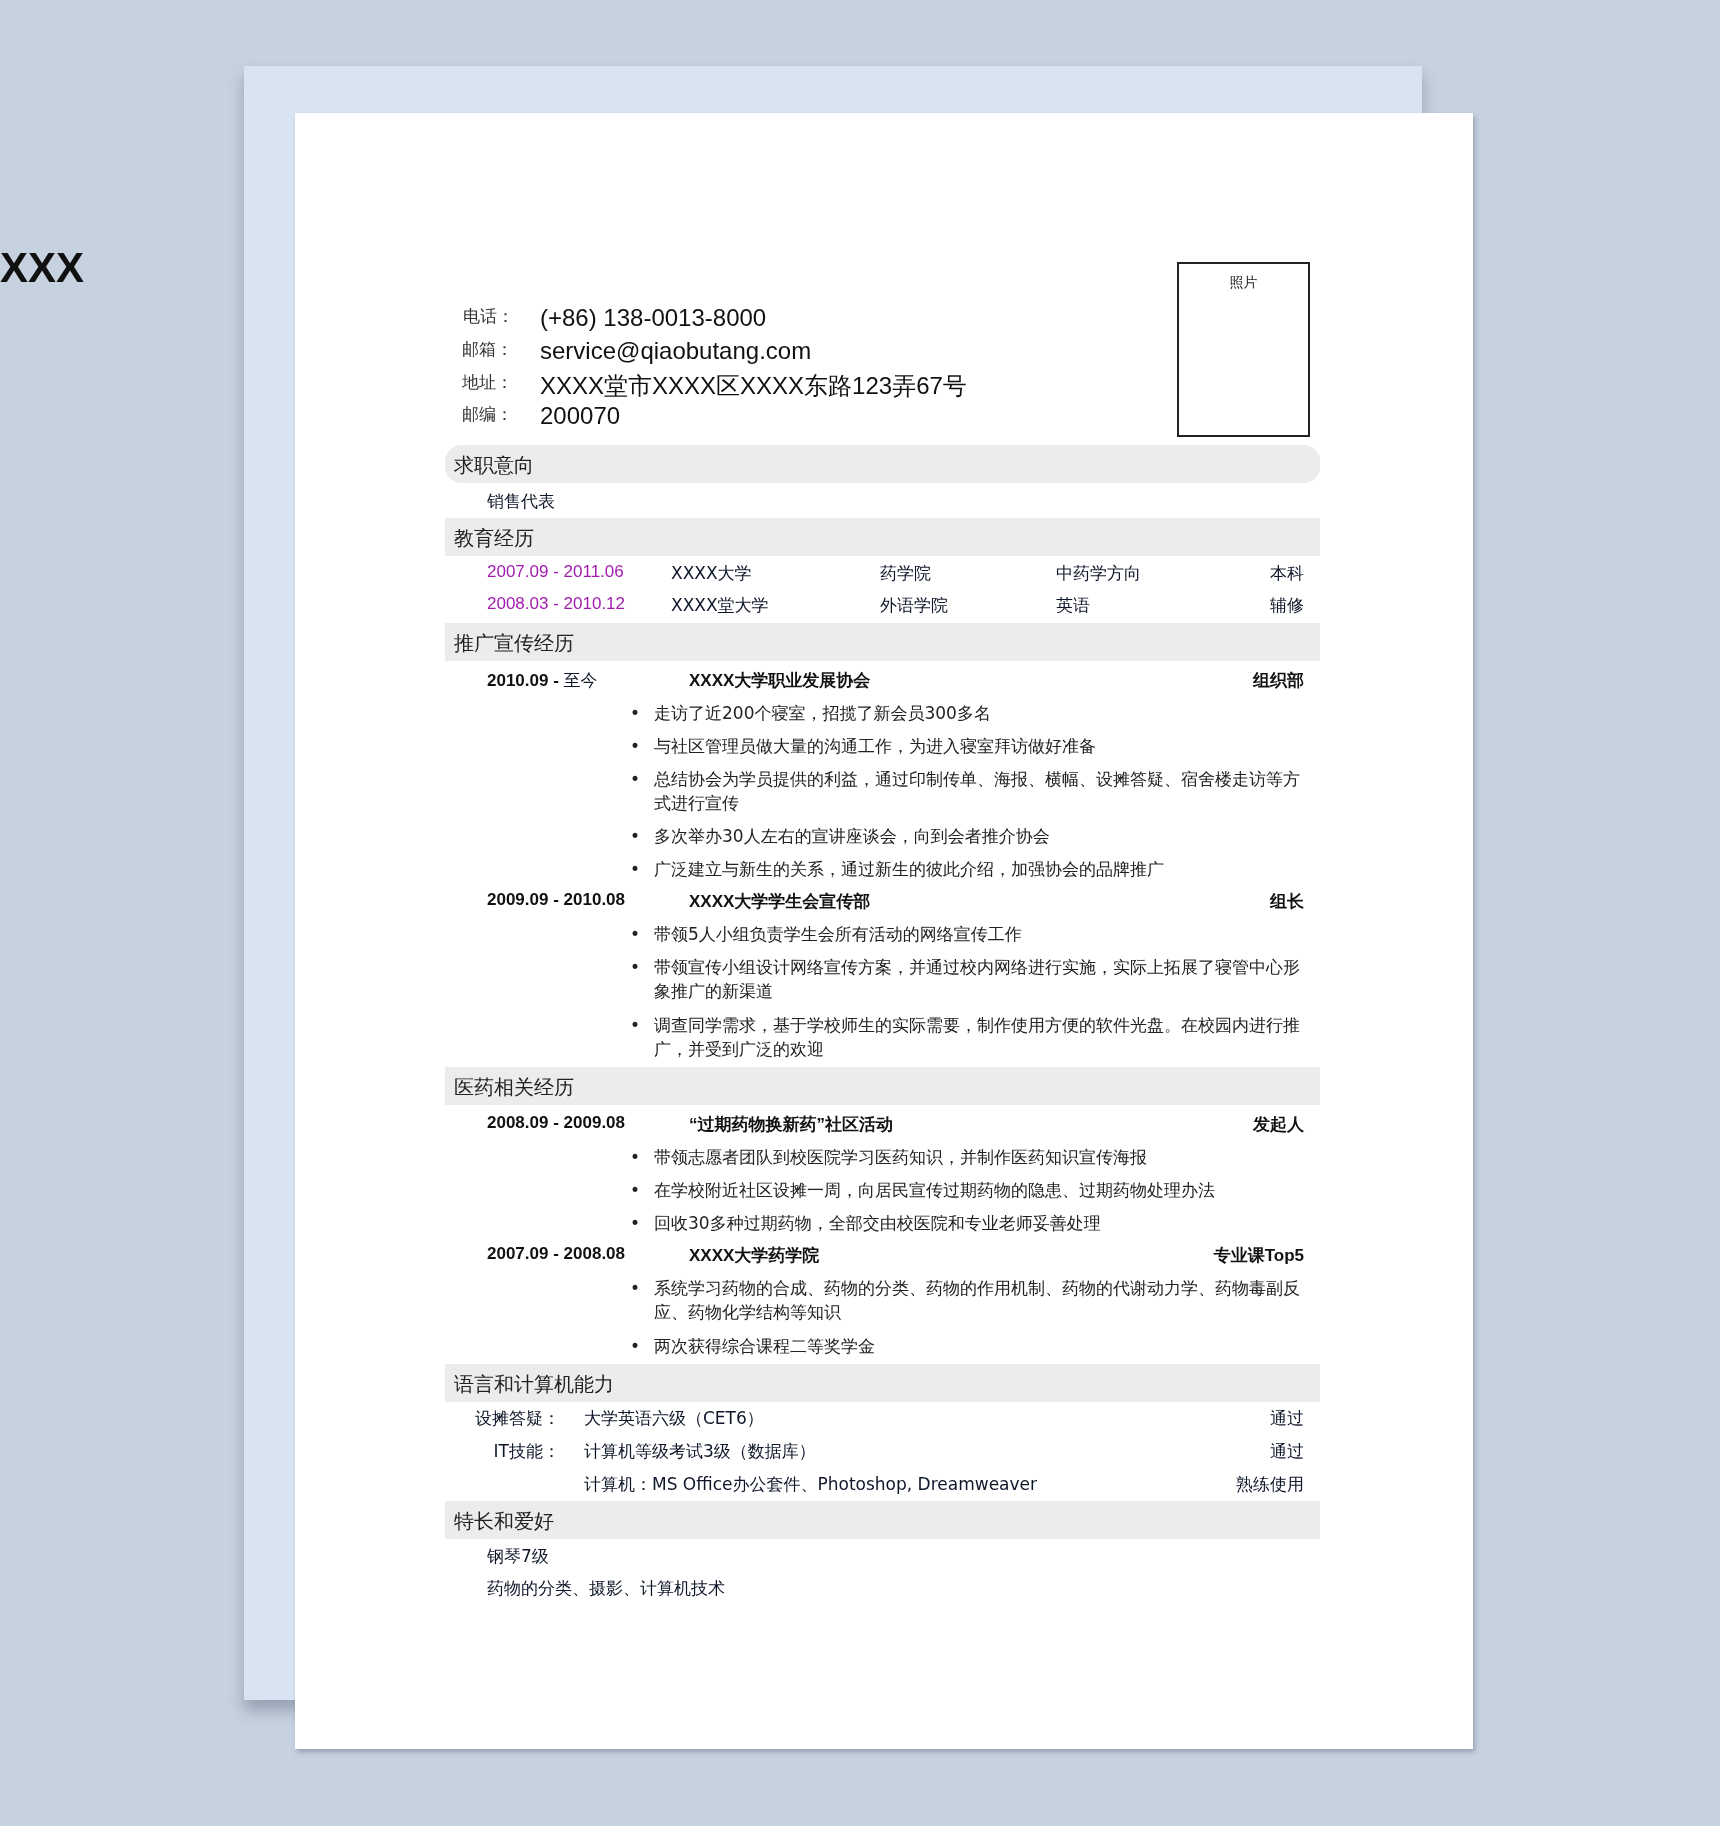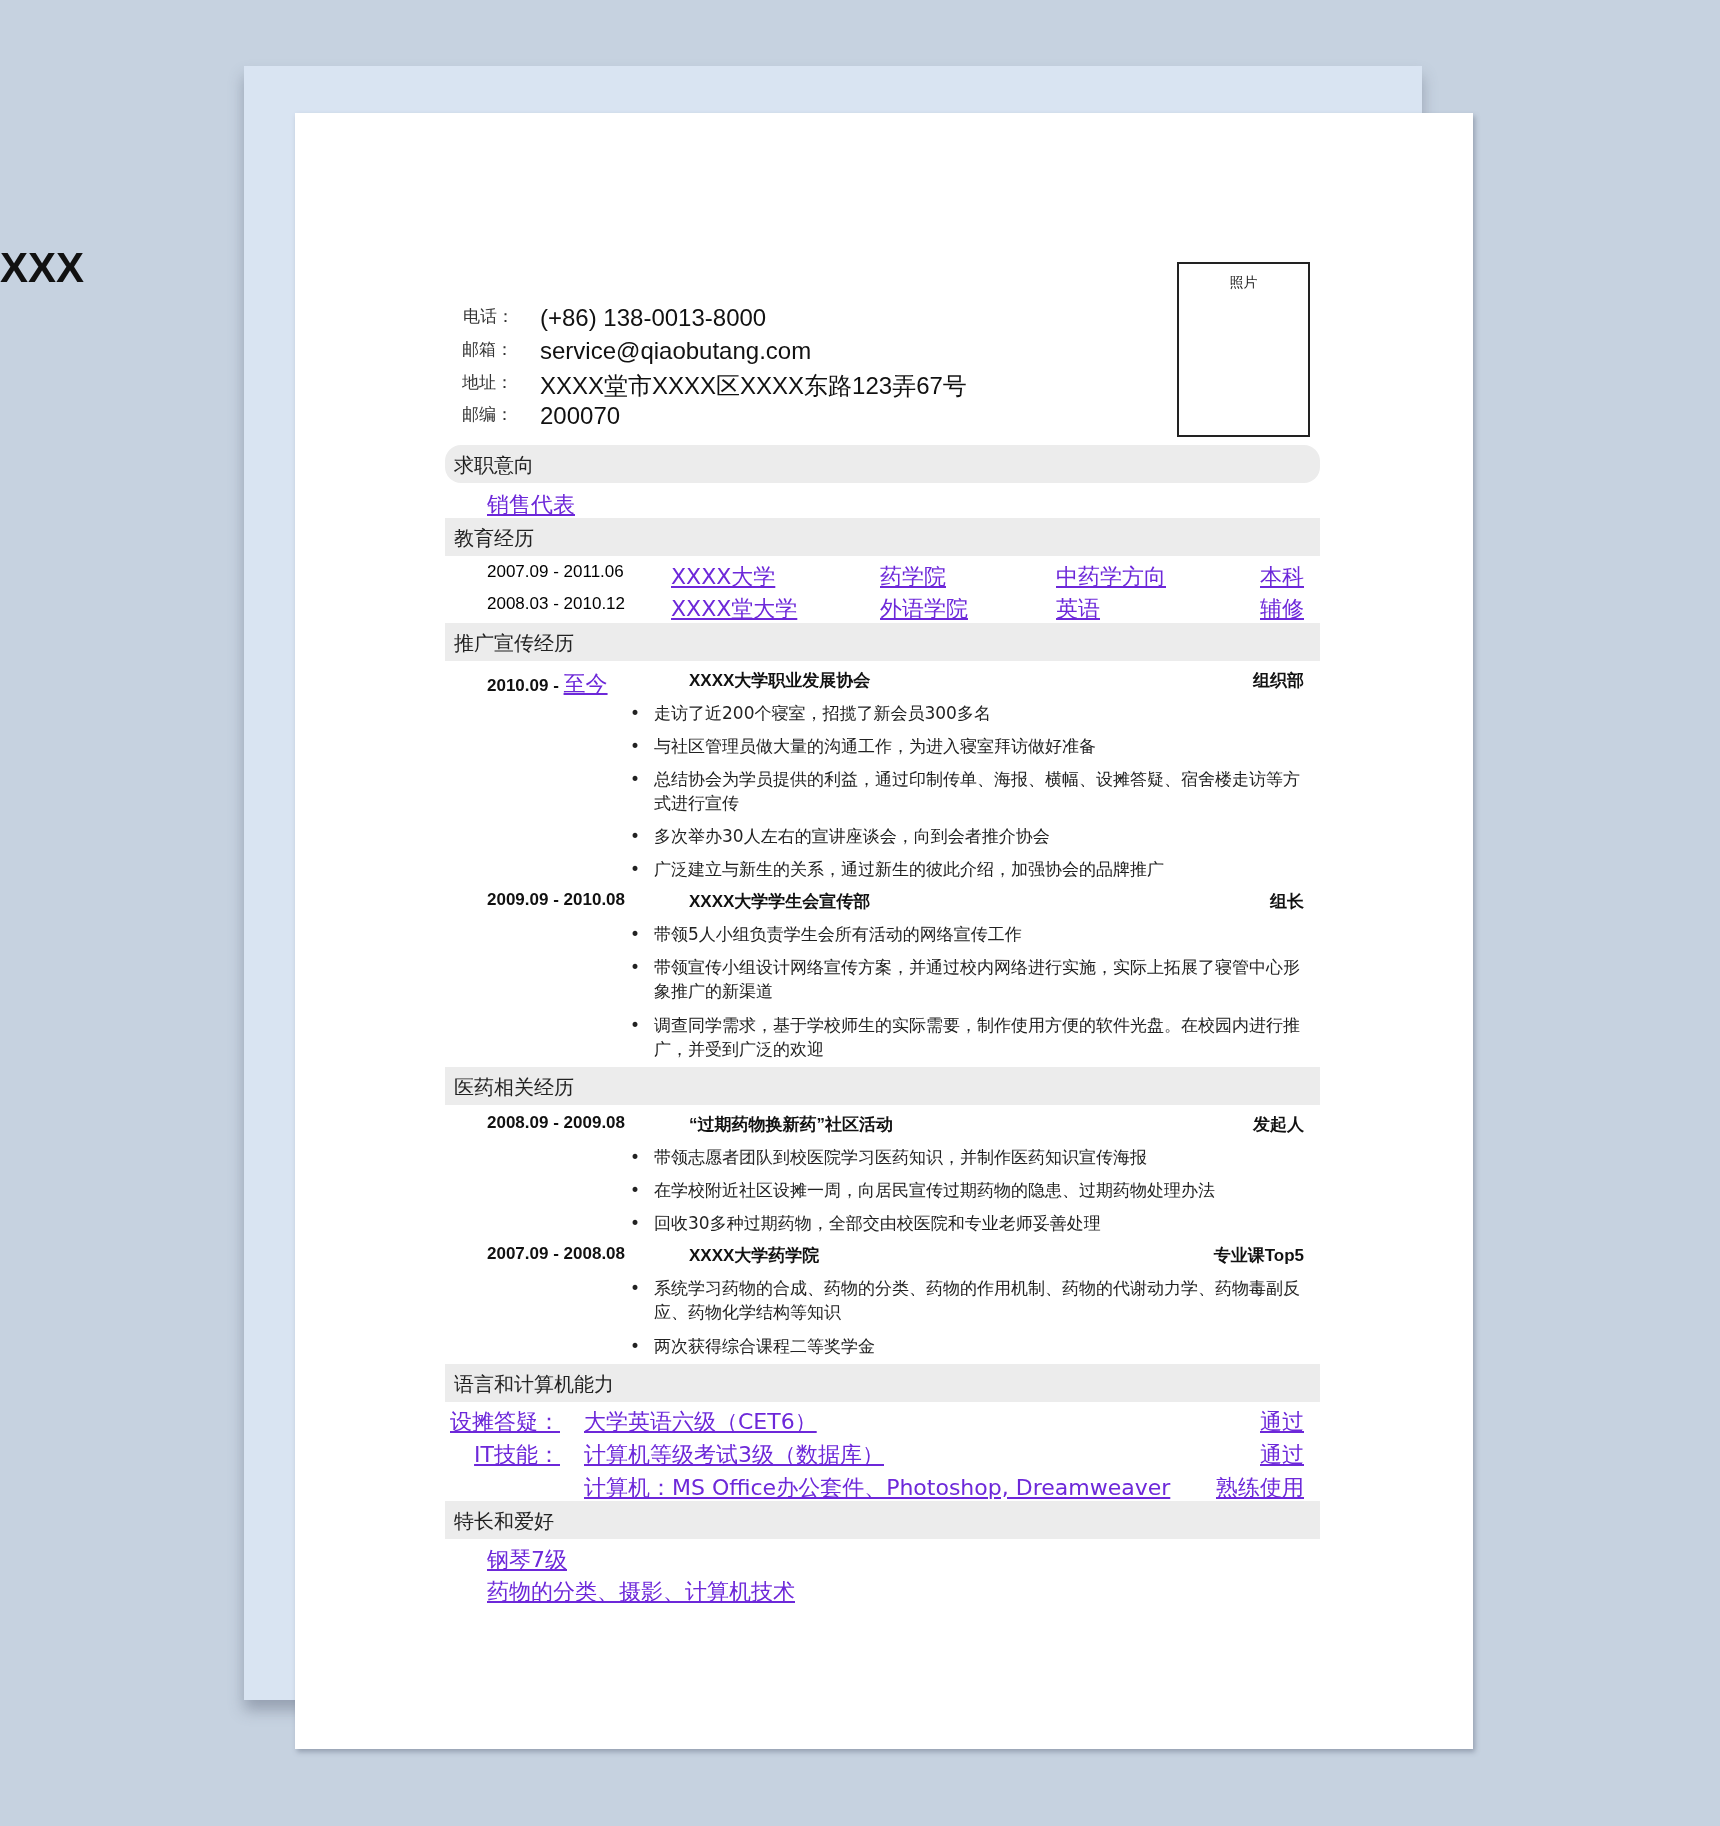--- a/index.html
+++ b/index.html
@@ -28,27 +28,27 @@
   .contact-value { font-family:"Liberation Sans",sans-serif; font-size:24px; color:#111; }
   .photo {
     position:absolute; left:1177px; top:262px; width:133px; height:175px;
     border:2px solid #222; box-sizing:border-box; background:#fff;
   }
   .photo-label { position:absolute; top:10px; left:0; right:0; text-align:center; font-size:14px; color:#222; }
   .band {
     position:absolute; left:445px; width:875px; height:38px; background:#ececec;
   }
   .band-title { position:absolute; left:9px; top:7px; font-size:20px; color:#222; }
-  .txt { font-size:22px; color:#6d28d9;text-decoration:underline; }
+  .txt { font-size:17px; color:#0f172a; }
   .bold { font-family:"Liberation Sans",sans-serif; font-weight:bold; font-size:17px; color:#111; }
   .right { text-align:right; }
   .bullet { position:absolute; left:630px; width:682px; font-size:17px; color:#222; line-height:24px; }
   .bullet .dot { position:absolute; left:0; top:0; width:20px; }
   .bullet .btext { margin-left:24px; display:block; white-space:normal; }
-  .num { font-family:"Liberation Sans",sans-serif; font-size:17px; color:#000000;text-align:center; }
+  .num { font-family:"Liberation Sans",sans-serif; font-size:17px; color:#a21caf;text-align:center; }
 </style>
 </head>
 <body>
 
 <div class="back-sheet"></div>
 <div class="page"></div>
 
 <div class="title">XXX</div>
 
 <div class="abs contact-label" style="left:463px;top:305px;">电话：</div>

